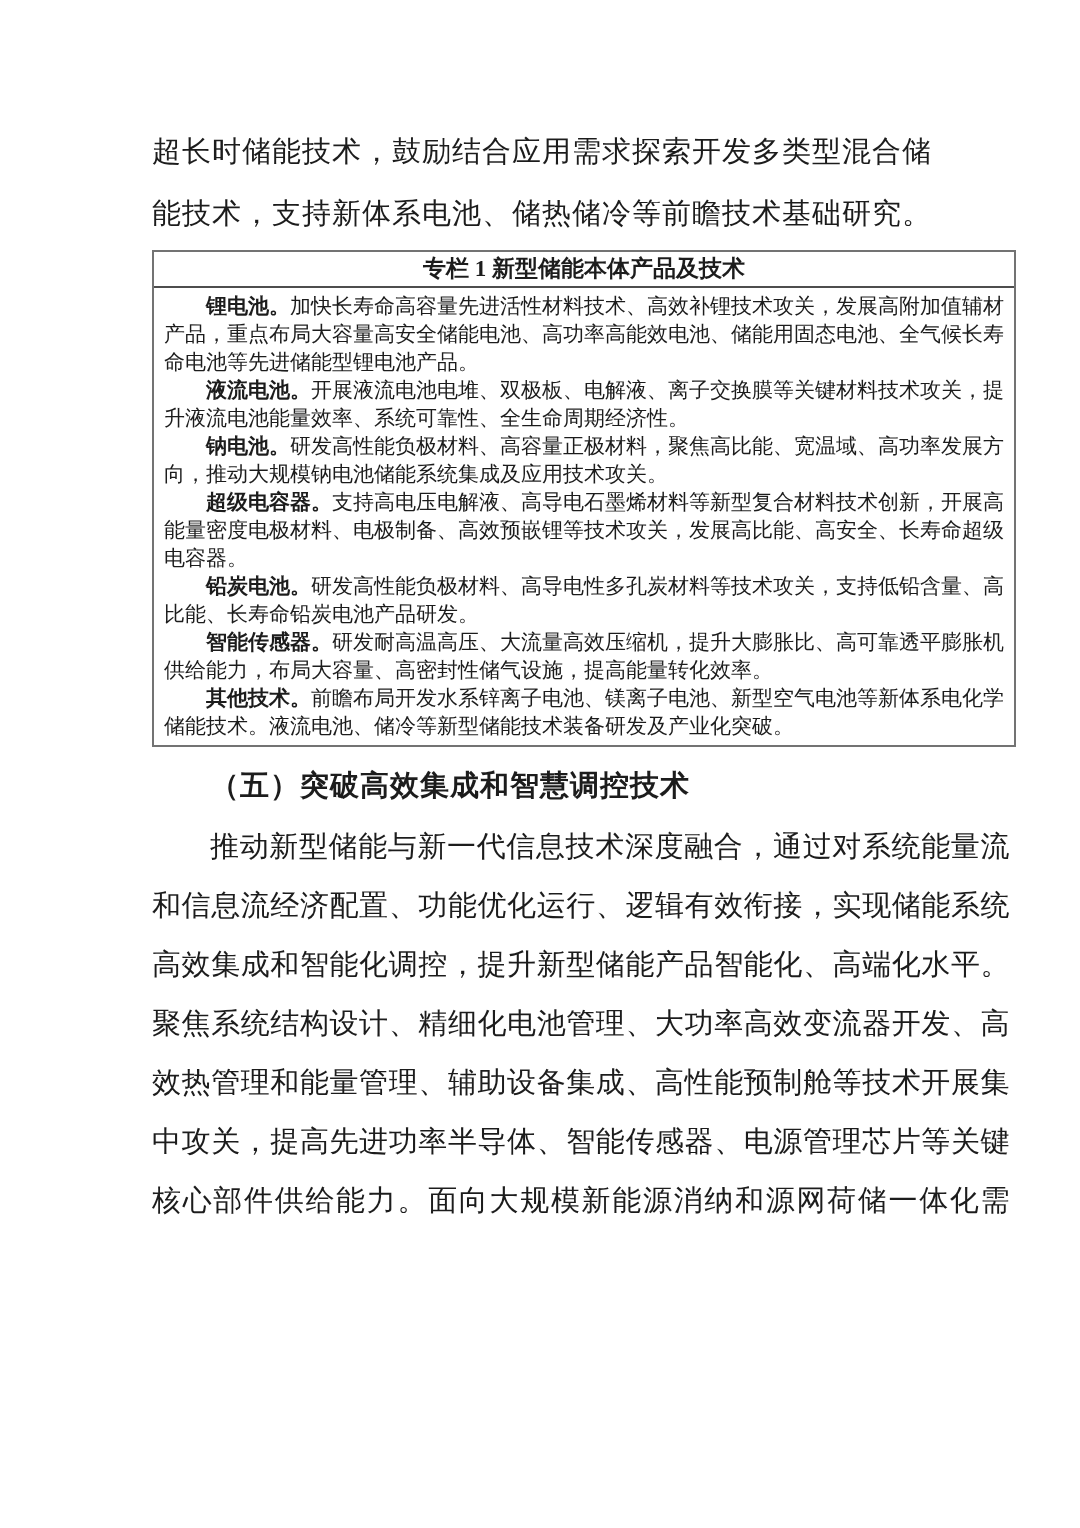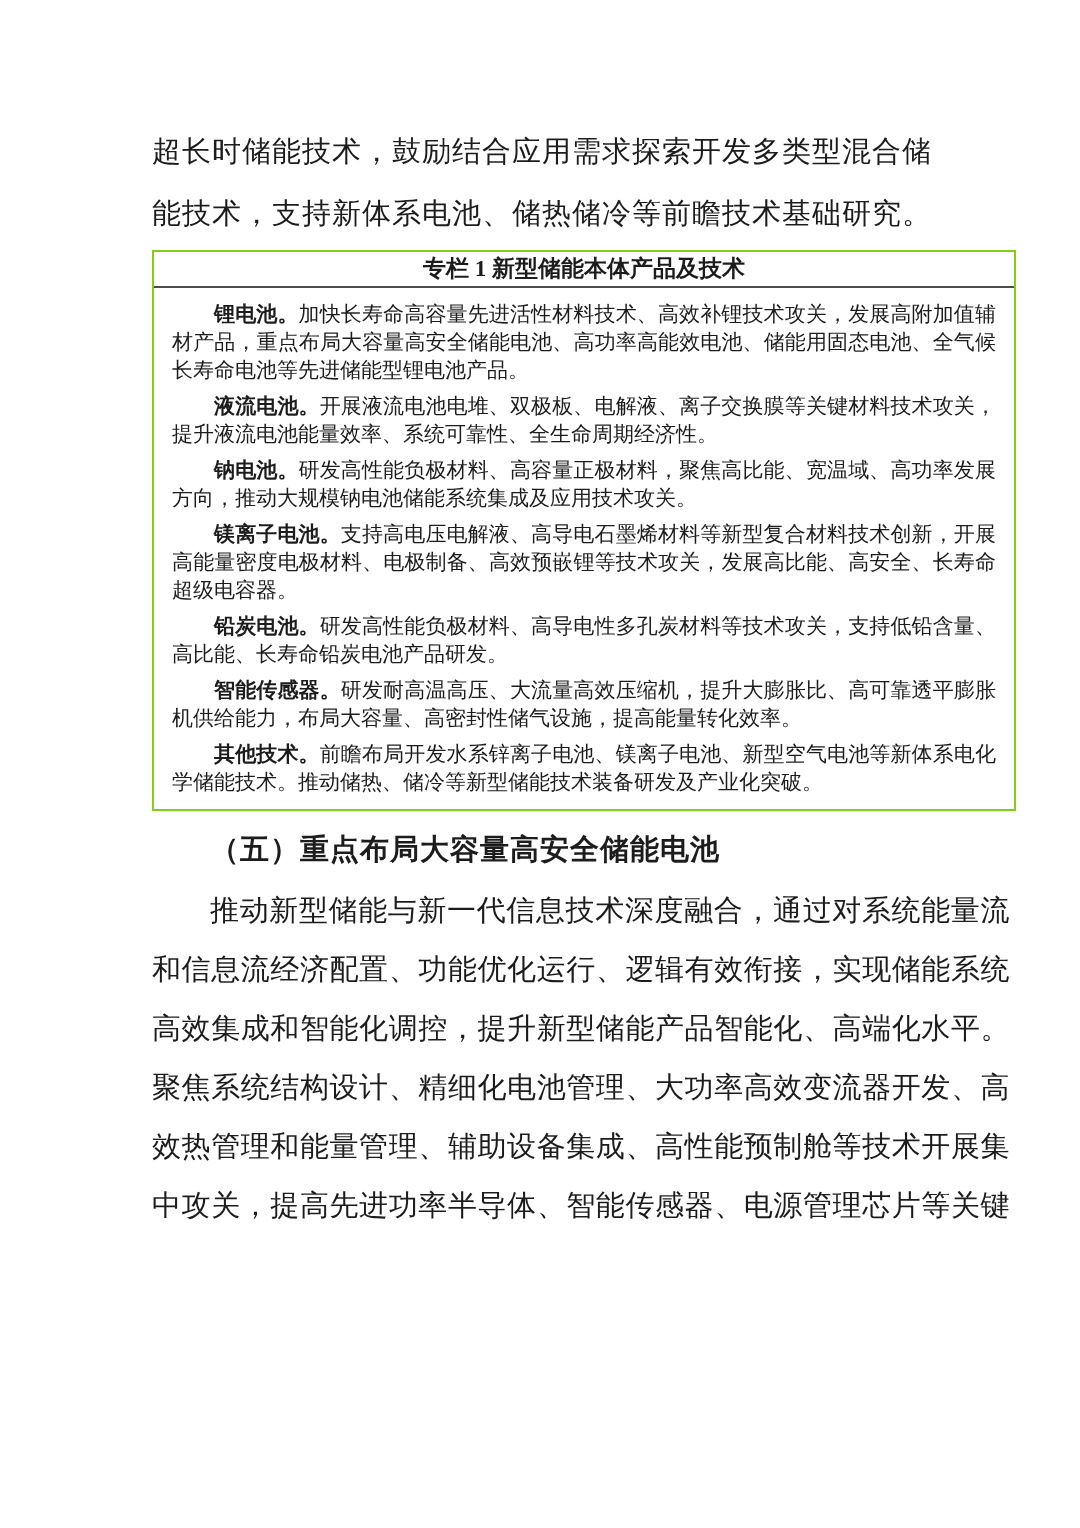--- a/index.html
+++ b/index.html
@@ -22,37 +22,37 @@
     overflow: hidden;
   }
   .intro .line {
     font-size: 29px;
     line-height: 62px;
     letter-spacing: 1px;
     white-space: nowrap;
   }
   .feature-box {
     margin-top: 6px;
-    border: 2px solid #84cc16;
+    border: 2px solid #737373;
   }
   .box-title {
     text-align: center;
     font-weight: bold;
     font-size: 23px;
     line-height: 34px;
     border-bottom: 2px solid #4d4d4d;
   }
   .box-body {
     padding: 4px 10px 5px 10px;
     font-size: 21px;
     line-height: 28px;
     text-align: justify;
   }
   .box-item {
-    margin: 8px;
+    margin: 0;
     text-indent: 2em;
   }
   .box-item .term {
     font-weight: bold;
   }
   .section-heading {
     margin: 10px 0 0 0;
     font-size: 29px;
     font-weight: bold;
     line-height: 56px;
@@ -86,26 +86,26 @@
     <div class="line">超长时储能技术，鼓励结合应用需求探索开发多类型混合储</div>
     <div class="line">能技术，支持新体系电池、储热储冷等前瞻技术基础研究。</div>
   </div>
 
   <div class="feature-box">
     <div class="box-title">专栏 1 新型储能本体产品及技术</div>
     <div class="box-body">
       <p class="box-item"><b class="term">锂电池。</b><span>加快长寿命高容量先进活性材料技术、高效补锂技术攻关，发展高附加值辅材产品，重点布局大容量高安全储能电池、高功率高能效电池、储能用固态电池、全气候长寿命电池等先进储能型锂电池产品。</span></p>
       <p class="box-item"><b class="term">液流电池。</b><span>开展液流电池电堆、双极板、电解液、离子交换膜等关键材料技术攻关，提升液流电池能量效率、系统可靠性、全生命周期经济性。</span></p>
       <p class="box-item"><b class="term">钠电池。</b><span>研发高性能负极材料、高容量正极材料，聚焦高比能、宽温域、高功率发展方向，推动大规模钠电池储能系统集成及应用技术攻关。</span></p>
-      <p class="box-item"><b class="term">镁离子电池。</b><span>支持高电压电解液、高导电石墨烯材料等新型复合材料技术创新，开展高能量密度电极材料、电极制备、高效预嵌锂等技术攻关，发展高比能、高安全、长寿命超级电容器。</span></p>
+      <p class="box-item"><b class="term">超级电容器。</b><span>支持高电压电解液、高导电石墨烯材料等新型复合材料技术创新，开展高能量密度电极材料、电极制备、高效预嵌锂等技术攻关，发展高比能、高安全、长寿命超级电容器。</span></p>
       <p class="box-item"><b class="term">铅炭电池。</b><span>研发高性能负极材料、高导电性多孔炭材料等技术攻关，支持低铅含量、高比能、长寿命铅炭电池产品研发。</span></p>
       <p class="box-item"><b class="term">智能传感器。</b><span>研发耐高温高压、大流量高效压缩机，提升大膨胀比、高可靠透平膨胀机供给能力，布局大容量、高密封性储气设施，提高能量转化效率。</span></p>
-      <p class="box-item"><b class="term">其他技术。</b><span>前瞻布局开发水系锌离子电池、镁离子电池、新型空气电池等新体系电化学储能技术。推动储热、储冷等新型储能技术装备研发及产业化突破。</span></p>
+      <p class="box-item"><b class="term">其他技术。</b><span>前瞻布局开发水系锌离子电池、镁离子电池、新型空气电池等新体系电化学储能技术。液流电池、储冷等新型储能技术装备研发及产业化突破。</span></p>
     </div>
   </div>
 
-  <h2 class="section-heading">（五）重点布局大容量高安全储能电池</h2>
+  <h2 class="section-heading">（五）突破高效集成和智慧调控技术</h2>
 
   <p class="body-para">推动新型储能与新一代信息技术深度融合，通过对系统能量流和信息流经济配置、功能优化运行、逻辑有效衔接，实现储能系统高效集成和智能化调控，提升新型储能产品智能化、高端化水平。聚焦系统结构设计、精细化电池管理、大功率高效变流器开发、高效热管理和能量管理、辅助设备集成、高性能预制舱等技术开展集中攻关，提高先进功率半导体、智能传感器、电源管理芯片等关键核心部件供给能力。面向大规模新能源消纳和源网荷储一体化需求，推动新型储能集群协同控制、分布式储能聚合控制等技术创新。</p>
 
   <div class="page-number">4</div>
 
 </div>
 
 </body></html>

